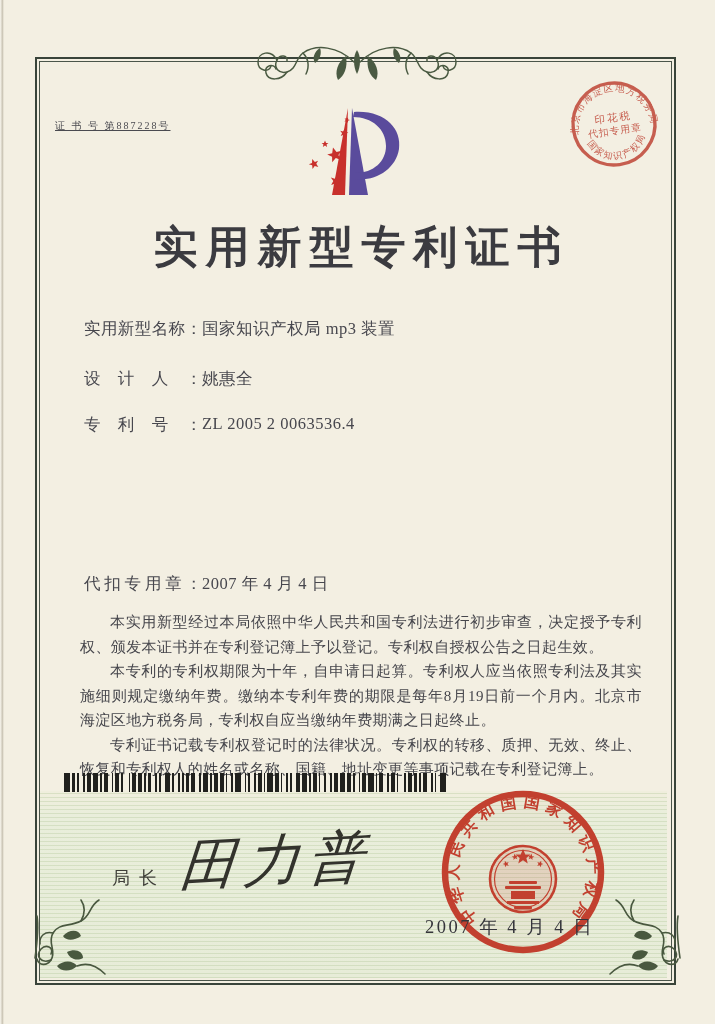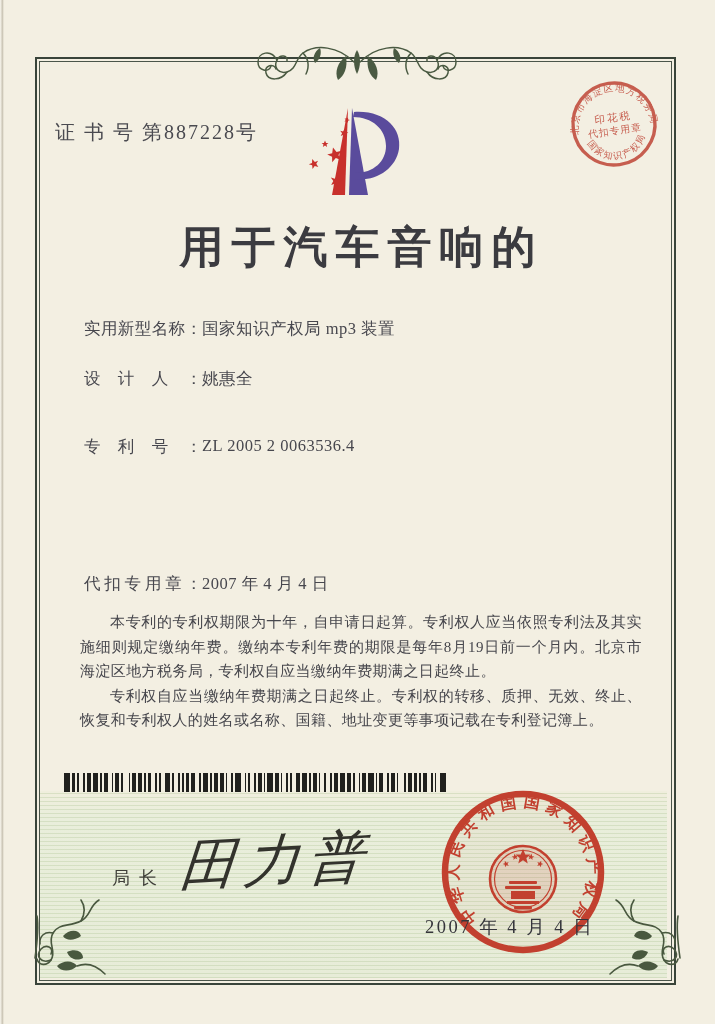--- a/index.html
+++ b/index.html
@@ -10,21 +10,21 @@
   
   .frame-outer{position:absolute;left:35px;top:57px;width:637px;height:924px;
         border:2px solid #39443a;z-index:3;pointer-events:none;}
   .frame-inner{position:absolute;left:2px;top:2px;right:2px;bottom:2px;border:1px solid #4a554a;}
   
   .green-band{position:absolute;left:40px;top:791px;width:627px;height:187px;z-index:1;
         background-image:
           repeating-linear-gradient(0deg,rgba(160,186,132,.28) 0 1px,rgba(0,0,0,0) 1px 4px),
           linear-gradient(180deg,#f0eedd 0,#e9eedb 26px,#e7ecd8 100%);}
   .abs{position:absolute;z-index:4;}
-  .cert-no{left:55px;top:119px;font-size:20px;letter-spacing:2px;color:#4a4a50;}
+  .cert-no{left:55px;top:119px;font-size:10px;letter-spacing:2px;color:#4a4a50;text-decoration:underline;}
   .title{left:0;top:218px;width:100%;text-align:center;font-size:44px;font-weight:bold;
          letter-spacing:8px;padding-left:8px;box-sizing:border-box;color:#3b3b40;}
   .frow{position:absolute;left:84px;font-size:16.5px;color:#47474e;white-space:nowrap;z-index:4;}
   .flabel{display:inline-block;width:118px;text-align:justify;text-align-last:justify;vertical-align:top;}
   .fvalue{display:inline-block;letter-spacing:.5px;}
   .paras{left:80px;top:610px;width:562px;font-size:15px;line-height:24.5px;color:#46464c;
          text-align:justify;letter-spacing:.4px;}
   .paras p{margin:0;text-indent:2em;}
   .barcode{left:64px;top:773px;width:386px;height:19px;font-size:0;}
   .barcode i{position:absolute;top:0;height:100%;background:#20201d;}
@@ -122,38 +122,39 @@
     <text font-size="9.6" fill="#c35243" letter-spacing="1.2">
       <textPath href="#taxTop" startOffset="50%" text-anchor="middle">北京市海淀区地方税务局</textPath>
     </text>
     <text font-size="9.2" fill="#c35243" letter-spacing="1.4">
       <textPath href="#taxBot" startOffset="50%" text-anchor="middle">国家知识产权局</textPath>
     </text>
     <text x="48" y="45" text-anchor="middle" font-size="10.5" letter-spacing="2" fill="#c35243">印花税</text>
     <text x="48" y="58" text-anchor="middle" font-size="9.8" letter-spacing="1" fill="#c35243">代扣专用章</text>
   </svg>
 
-  <div class="abs title">用于汽车音响的</div>
+  <div class="abs title">实用新型专利证书</div>
 
   <div class="frow" style="top:318px">
     <span class="flabel">实用新型名称：</span><span class="fvalue">国家知识产权局 mp3 装置</span>
   </div>
   <div class="frow" style="top:368px">
     <span class="flabel">设计人：</span><span class="fvalue">姚惠全</span>
   </div>
-  <div class="frow" style="top:436px">
+  <div class="frow" style="top:414px">
     <span class="flabel">专利号：</span><span class="fvalue">ZL 2005 2 0063536.4</span>
   </div>
   <div class="frow" style="top:573px">
     <span class="flabel">代扣专用章：</span><span class="fvalue">2007 年 4 月 4 日</span>
   </div>
 
   <div class="abs paras">
+    <p>本实用新型经过本局依照中华人民共和国专利法进行初步审查，决定授予专利权、颁发本证书并在专利登记簿上予以登记。专利权自授权公告之日起生效。</p>
     <p>本专利的专利权期限为十年，自申请日起算。专利权人应当依照专利法及其实施细则规定缴纳年费。缴纳本专利年费的期限是每年8月19日前一个月内。北京市海淀区地方税务局，专利权自应当缴纳年费期满之日起终止。</p>
-    <p>专利权自应当缴纳年费期满之日起终止。专利权的转移、质押、无效、终止、恢复和专利权人的姓名或名称、国籍、地址变更等事项记载在专利登记簿上。</p>
+    <p>专利证书记载专利权登记时的法律状况。专利权的转移、质押、无效、终止、恢复和专利权人的姓名或名称、国籍、地址变更等事项记载在专利登记簿上。</p>
   </div>
 
   <div class="abs barcode">
       <i style="left: 0px; width: 5.7px;"></i>
       <i style="left: 7.6px; width: 3.8px;"></i>
       <i style="left: 13.3px; width: 1.9px;"></i>
       <i style="left: 19px; width: 1.9px;"></i>
       <i style="left: 22.8px; width: 3.8px;"></i>
       <i style="left: 28.5px; width: 5.7px;"></i>
       <i style="left: 36.1px; width: 1.9px;"></i>

